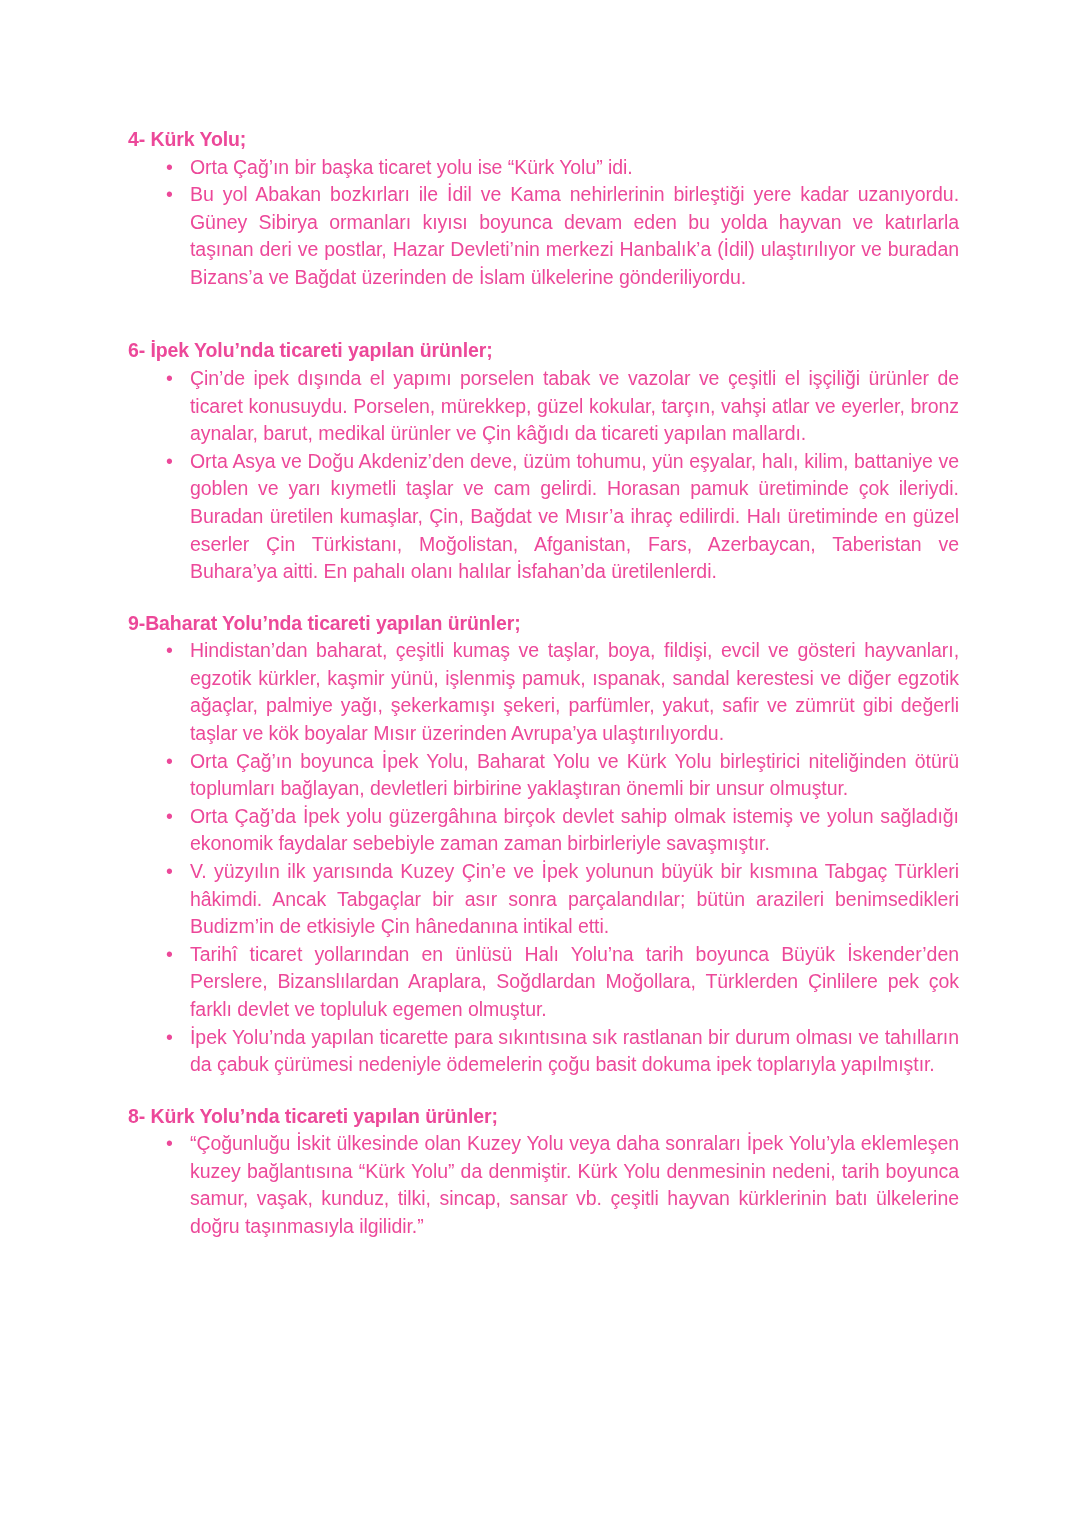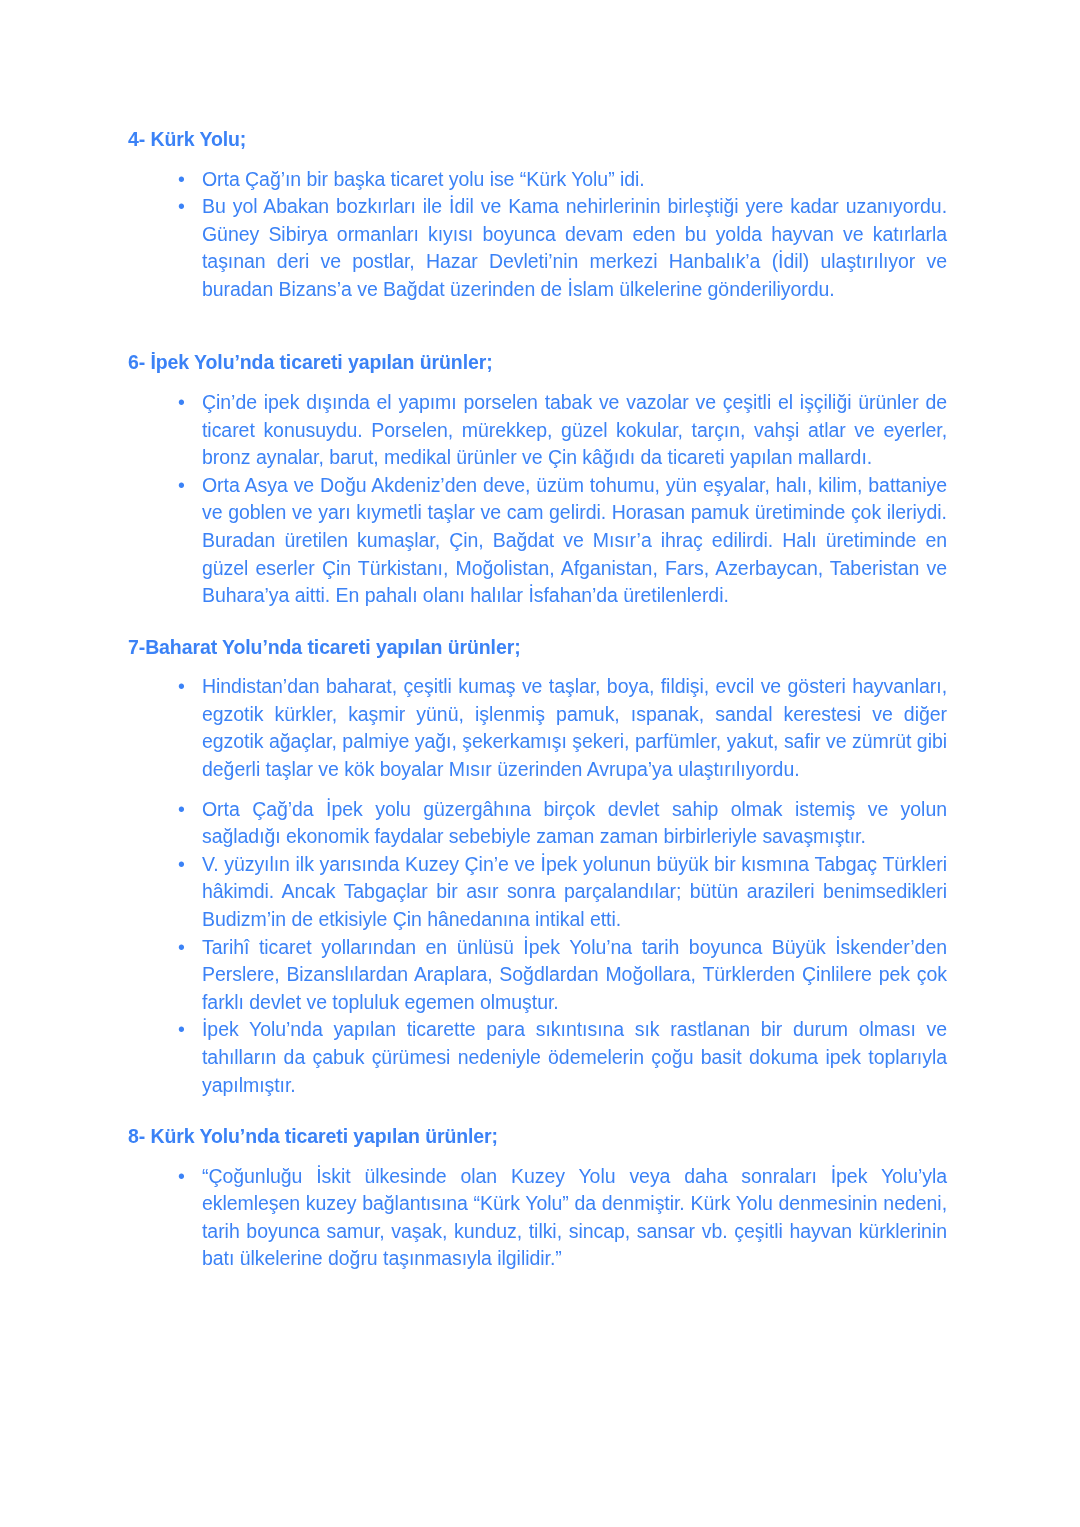--- a/index.html
+++ b/index.html
@@ -8,21 +8,21 @@
     padding: 0;
     background: #ffffff;
   }
   .page {
     position: relative;
     width: 1080px;
     height: 1527px;
     background: #ffffff;
     box-sizing: border-box;
     font-family: "Liberation Sans", sans-serif;
-    color: #3b82f6;
+    color: #ec4899;
     overflow: hidden;
   }
   .content {
     position: absolute;
     left: 128px;
     top: 126px;
     width: 831px;
   }
   .section {
     margin: 0;
@@ -34,21 +34,21 @@
   h2.heading {
     font-size: 19.5px;
     font-weight: bold;
     line-height: 27.5px;
     margin: 0 0 0 0;
     letter-spacing: -0.1px;
     white-space: nowrap;
   }
   ul.bullets {
     list-style: none;
-    margin: 12px;
+    margin: 0;
     padding: 0;
   }
   ul.bullets > li {
     position: relative;
     padding-left: 62px;
     font-size: 19.5px;
     line-height: 27.6px;
     text-align: justify;
     text-justify: inter-word;
     letter-spacing: -0.05px;
@@ -79,31 +79,32 @@
 
     <section class="section gap-2">
       <h2 class="heading">6- İpek Yolu’nda ticareti yapılan ürünler;</h2>
       <ul class="bullets">
         <li>Çin’de ipek dışında el yapımı porselen tabak ve vazolar ve çeşitli el işçiliği ürünler de ticaret konusuydu. Porselen, mürekkep, güzel kokular, tarçın, vahşi atlar ve eyerler, bronz aynalar, barut, medikal ürünler ve Çin kâğıdı da ticareti yapılan mallardı.</li>
         <li>Orta Asya ve Doğu Akdeniz’den deve, üzüm tohumu, yün eşyalar, halı, kilim, battaniye ve goblen ve yarı kıymetli taşlar ve cam gelirdi. Horasan pamuk üretiminde çok ileriydi. Buradan üretilen kumaşlar, Çin, Bağdat ve Mısır’a ihraç edilirdi. Halı üretiminde en güzel eserler Çin Türkistanı, Moğolistan, Afganistan, Fars, Azerbaycan, Taberistan ve Buhara’ya aitti. En pahalı olanı halılar İsfahan’da üretilenlerdi.</li>
       </ul>
     </section>
 
     <section class="section gap-1">
-      <h2 class="heading">7-Baharat Yolu’nda ticareti yapılan ürünler;</h2>
+      <h2 class="heading">9-Baharat Yolu’nda ticareti yapılan ürünler;</h2>
       <ul class="bullets">
         <li>Hindistan’dan baharat, çeşitli kumaş ve taşlar, boya, fildişi, evcil ve gösteri hayvanları, egzotik kürkler, kaşmir yünü, işlenmiş pamuk, ıspanak, sandal kerestesi ve diğer egzotik ağaçlar, palmiye yağı, şekerkamışı şekeri, parfümler, yakut, safir ve zümrüt gibi değerli taşlar ve kök boyalar Mısır üzerinden Avrupa’ya ulaştırılıyordu.</li>
       </ul>
     </section>
 
     <section class="section gap-0">
       <ul class="bullets">
+        <li>Orta Çağ’ın boyunca İpek Yolu, Baharat Yolu ve Kürk Yolu birleştirici niteliğinden ötürü toplumları bağlayan, devletleri birbirine yaklaştıran önemli bir unsur olmuştur.</li>
         <li>Orta Çağ’da İpek yolu güzergâhına birçok devlet sahip olmak istemiş ve yolun sağladığı ekonomik faydalar sebebiyle zaman zaman birbirleriyle savaşmıştır.</li>
         <li>V. yüzyılın ilk yarısında Kuzey Çin’e ve İpek yolunun büyük bir kısmına Tabgaç Türkleri hâkimdi. Ancak Tabgaçlar bir asır sonra parçalandılar; bütün arazileri benimsedikleri Budizm’in de etkisiyle Çin hânedanına intikal etti.</li>
-        <li>Tarihî ticaret yollarından en ünlüsü İpek Yolu’na tarih boyunca Büyük İskender’den Perslere, Bizanslılardan Araplara, Soğdlardan Moğollara, Türklerden Çinlilere pek çok farklı devlet ve topluluk egemen olmuştur.</li>
+        <li>Tarihî ticaret yollarından en ünlüsü Halı Yolu’na tarih boyunca Büyük İskender’den Perslere, Bizanslılardan Araplara, Soğdlardan Moğollara, Türklerden Çinlilere pek çok farklı devlet ve topluluk egemen olmuştur.</li>
         <li>İpek Yolu’nda yapılan ticarette para sıkıntısına sık rastlanan bir durum olması ve tahılların da çabuk çürümesi nedeniyle ödemelerin çoğu basit dokuma ipek toplarıyla yapılmıştır.</li>
       </ul>
     </section>
 
     <section class="section gap-1">
       <h2 class="heading">8- Kürk Yolu’nda ticareti yapılan ürünler;</h2>
       <ul class="bullets">
         <li>“Çoğunluğu İskit ülkesinde olan Kuzey Yolu veya daha sonraları İpek Yolu’yla eklemleşen kuzey bağlantısına “Kürk Yolu” da denmiştir. Kürk Yolu denmesinin nedeni, tarih boyunca samur, vaşak, kunduz, tilki, sincap, sansar vb. çeşitli hayvan kürklerinin batı ülkelerine doğru taşınmasıyla ilgilidir.”</li>
       </ul>
     </section>

